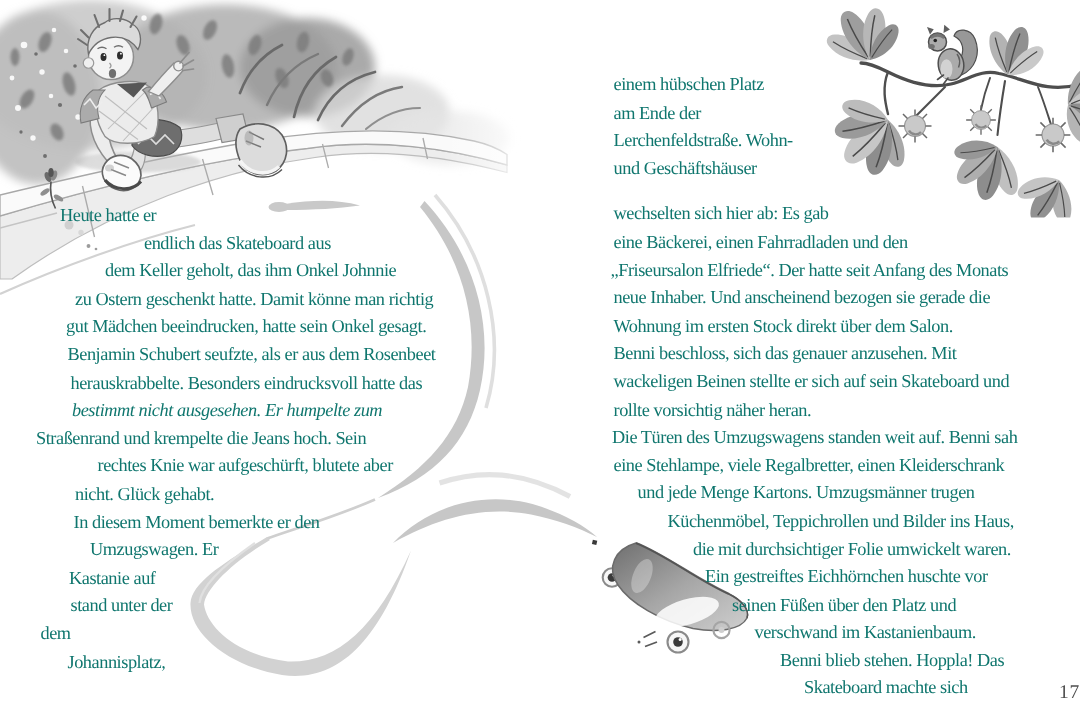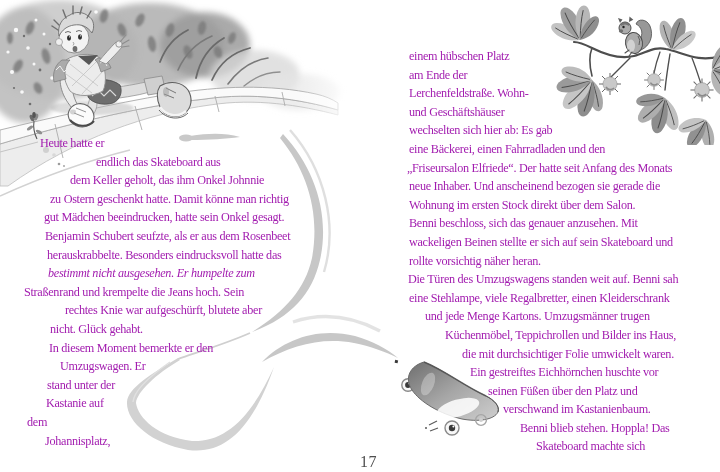--- a/index.html
+++ b/index.html
@@ -2,29 +2,29 @@
 <html><head>
 <meta charset="utf-8">
 <style>
   html,body{margin:0;padding:0;background:#888;}
   .spread{
     position:relative;width:720px;height:472px;background:#ffffff;overflow:hidden;
     font-family:"Liberation Serif","DejaVu Serif",serif;
   }
   svg.art{position:absolute;pointer-events:none;}
   .textblock{
-    position:absolute;color:#a21caf;font-size:12.2px;line-height:18.6px;
+    position:absolute;color:#0f766e;font-size:12.2px;line-height:18.6px;
     letter-spacing:-0.3px;white-space:nowrap;z-index:5;
   }
   #text-left{left:0;top:134px;width:360px;}
   #text-right{left:360px;top:47px;width:360px;}
   .tline{height:18.6px;}
   .pagenum{
-    position:absolute;left:360px;top:453px;width:360px;text-align:left;
-    color:#4f4f4f;font-size:16px;letter-spacing:0.5px;z-index:5;
+    position:absolute;left:360px;top:453px;width:360px;text-align:right;
+    color:#4f4f4f;font-size:13px;letter-spacing:0.5px;z-index:5;
   }
 </style>
 </head>
 <body>
 
 <div class="spread">
 
   <svg class="art" style="left:0;top:0;" width="360" height="210" viewBox="0 0 360 210">
     <defs>
       <filter id="b3" x="-40%" y="-40%" width="180%" height="180%">
@@ -344,33 +344,33 @@
         <div class="tline" style="padding-left: 50px;">zu Ostern geschenkt hatte. Damit könne man richtig</div>
         <div class="tline" style="padding-left: 44px;">gut Mädchen beeindrucken, hatte sein Onkel gesagt.</div>
         <div class="tline" style="padding-left: 45px;">Benjamin Schubert seufzte, als er aus dem Rosenbeet</div>
         <div class="tline" style="padding-left: 47px;">herauskrabbelte. Besonders eindrucksvoll hatte das</div>
         <div class="tline" style="padding-left: 48px; font-style: italic;">bestimmt nicht ausgesehen. Er humpelte zum</div>
         <div class="tline" style="padding-left: 24px;">Straßenrand und krempelte die Jeans hoch. Sein</div>
         <div class="tline" style="padding-left: 50px; margin-left: 15px;">rechtes Knie war aufgeschürft, blutete aber</div>
         <div class="tline" style="padding-left: 50px;">nicht. Glück gehabt.</div>
         <div class="tline" style="padding-left: 49px;">In diesem Moment bemerkte er den</div>
         <div class="tline" style="padding-left: 60px;">Umzugswagen. Er</div>
+        <div class="tline" style="padding-left: 46px;">Kastanie auf</div>
         <div class="tline" style="padding-left: 47px;">stand unter der</div>
-        <div class="tline" style="padding-left: 46px;">Kastanie auf</div>
         <div class="tline" style=" margin-left: 27px;">dem</div>
         <div class="tline" style="padding-left: 45px;">Johannisplatz,</div>
       </div>
   </div>
   <div class="page">
     <div class="textblock" id="text-right">
         <div class="tline" style="padding-left: 49px;">einem hübschen Platz</div>
         <div class="tline" style="padding-left: 49px;">am Ende der</div>
         <div class="tline" style="padding-left: 49px;">Lerchenfeldstraße. Wohn-</div>
         <div class="tline" style="padding-left: 49px;">und Geschäftshäuser</div>
-        <div class="tline" style="padding-left: 49px;">wechselten sich hier ab: Es gab</div>
+        <div class="tline" style="padding-left: 49px; margin-top: 12px;">wechselten sich hier ab: Es gab</div>
         <div class="tline" style="padding-left: 49px;">eine Bäckerei, einen Fahrradladen und den</div>
         <div class="tline" style="padding-left: 47px;">„Friseursalon Elfriede“. Der hatte seit Anfang des Monats</div>
         <div class="tline" style="padding-left: 49px;">neue Inhaber. Und anscheinend bezogen sie gerade die</div>
         <div class="tline" style="padding-left: 49px;">Wohnung im ersten Stock direkt über dem Salon.</div>
         <div class="tline" style="padding-left: 49px;">Benni beschloss, sich das genauer anzusehen. Mit</div>
         <div class="tline" style="padding-left: 49px;">wackeligen Beinen stellte er sich auf sein Skateboard und</div>
         <div class="tline" style="padding-left: 49px;">rollte vorsichtig näher heran.</div>
         <div class="tline" style="padding-left: 48px;">Die Türen des Umzugswagens standen weit auf. Benni sah</div>
         <div class="tline" style="padding-left: 49px;">eine Stehlampe, viele Regalbretter, einen Kleiderschrank</div>
         <div class="tline" style="padding-left: 65px;">und jede Menge Kartons. Umzugsmänner trugen</div>

